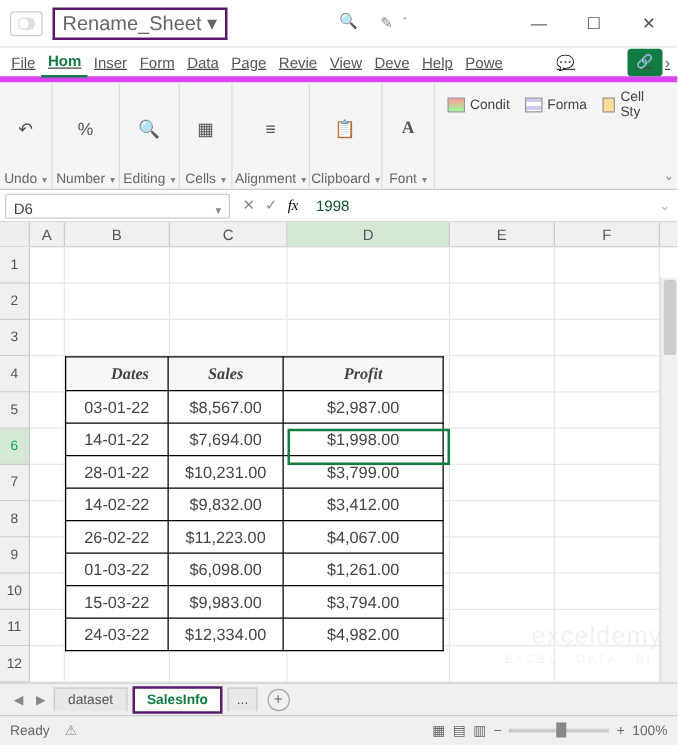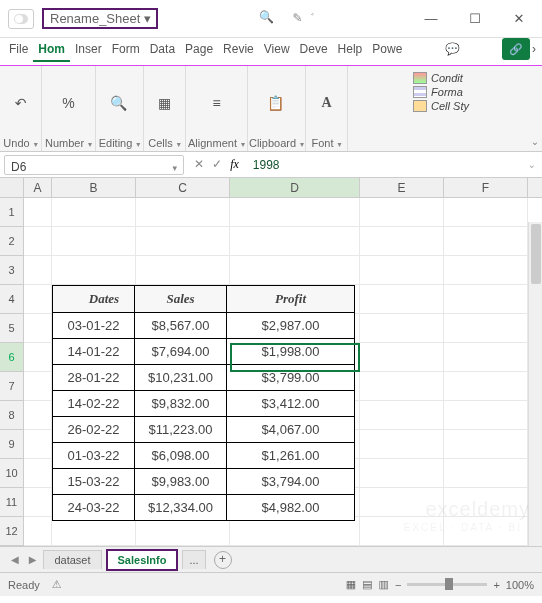--- a/index.html
+++ b/index.html
@@ -1,32 +1,32 @@
 <!DOCTYPE html>
 <html><head>
 <meta charset="utf-8">
 <style>
   * { box-sizing: border-box; margin: 0; padding: 0; font-family: "Segoe UI", Arial, sans-serif; }
   body { background: #fff; width: 542px; height: 603px; overflow: hidden; position: relative; font-size: 12px; color: #444; }
   .titlebar { height: 38px; background: #fff; display: flex; align-items: center; padding: 0 8px; gap: 8px; border-bottom: 1px solid #e0e0e0; }
   .titlebar .auto { width: 26px; height: 20px; border: 1px solid #ccc; border-radius: 3px; display:flex; align-items:center; justify-content:center;}
-  .doc-title { border: 2px solid #5a1a6b; padding: 1px 6px; font-size: 13px; color: #666; }
+  .doc-title { border: 2px solid #5a1a6b; padding: 1px 6px; font-size: 16px; color: #666; }
   .winbtns { margin-left: auto; display: flex; gap: 14px; }
   .winbtns span { width: 30px; text-align: center; color: #555; font-size: 13px; }
-  .tabs { display: flex; height: 28px; align-items: flex-start; padding: 0 4px; gap: 0; border-bottom: 1px solid #d946ef; }
+  .tabs { display: flex; height: 28px; align-items: center; padding: 0 4px; gap: 0; border-bottom: 5px solid #d946ef; text-decoration: underline; }
   .tabs .tab { padding: 4px 5px; font-size: 12px; color: #555; white-space: nowrap; }
   .tabs .tab.active { color: #107c41; border-bottom: 2px solid #107c41; font-weight: 600; }
   .tabs .share { margin-left: auto; background: #107c41; color: #fff; width: 28px; height: 22px; border-radius: 3px; display:flex;align-items:center;justify-content:center; font-size:11px;}
   .ribbon { display: flex; height: 86px; border-bottom: 1px solid #ccc; background: #f5f5f5; }
   .group { border-right: 1px solid #ddd; padding: 2px 4px; display: flex; flex-direction: column; justify-content: space-between; align-items: center; }
   .group-top { display: flex; gap: 6px; align-items: center; flex: 1; justify-content: center;}
   .group-label { font-size: 11px; color: #666; display:flex; gap:2px;}
   .group-label .drop::after { content: "▾"; font-size: 8px; color: #888; margin-left:2px;}
   .icon-box { width: 22px; height: 22px; display: flex; align-items: center; justify-content: center; font-size: 14px; color: #555; }
-  .styles-group { display: flex; flex-direction: column; gap: 2px; padding: 4px 0 4px 6px; font-size: 11px; font-style: italic; }
+  .styles-group { display: flex; flex-direction: row; gap: 12px; padding: 4px 0 4px 6px; font-size: 11px; }
   .styles-row { display: flex; align-items: center; gap: 4px; }
   .sq { width: 14px; height: 12px; border: 1px solid #999; }
   .formula-row { display: flex; align-items: center; height: 26px; border-bottom: 1px solid #ccc; }
   .namebox { width: 180px; border: 1px solid #ccc; height: 20px; margin: 0 4px; padding: 0 6px; font-size: 12px; display:flex; align-items:flex-end; justify-content:space-between; border-radius:2px;}
   .namebox .dd::after{content:"▾"; font-size:9px; color:#888;}
   .fx-btns { display: flex; gap: 8px; padding: 0 6px; color:#888;}
   .fx-label { font-style: italic; font-family: "Times New Roman", serif; color:#000000; }
   .fx-input { flex: 1; padding: 0 8px; font-size: 12px; color:#14532d;}
   .col-headers { display: flex; height: 20px; background: #f0f0f0; border-bottom: 1px solid #ccc; }
   .corner { width: 24px; border-right: 1px solid #ccc; background:#eee;}

